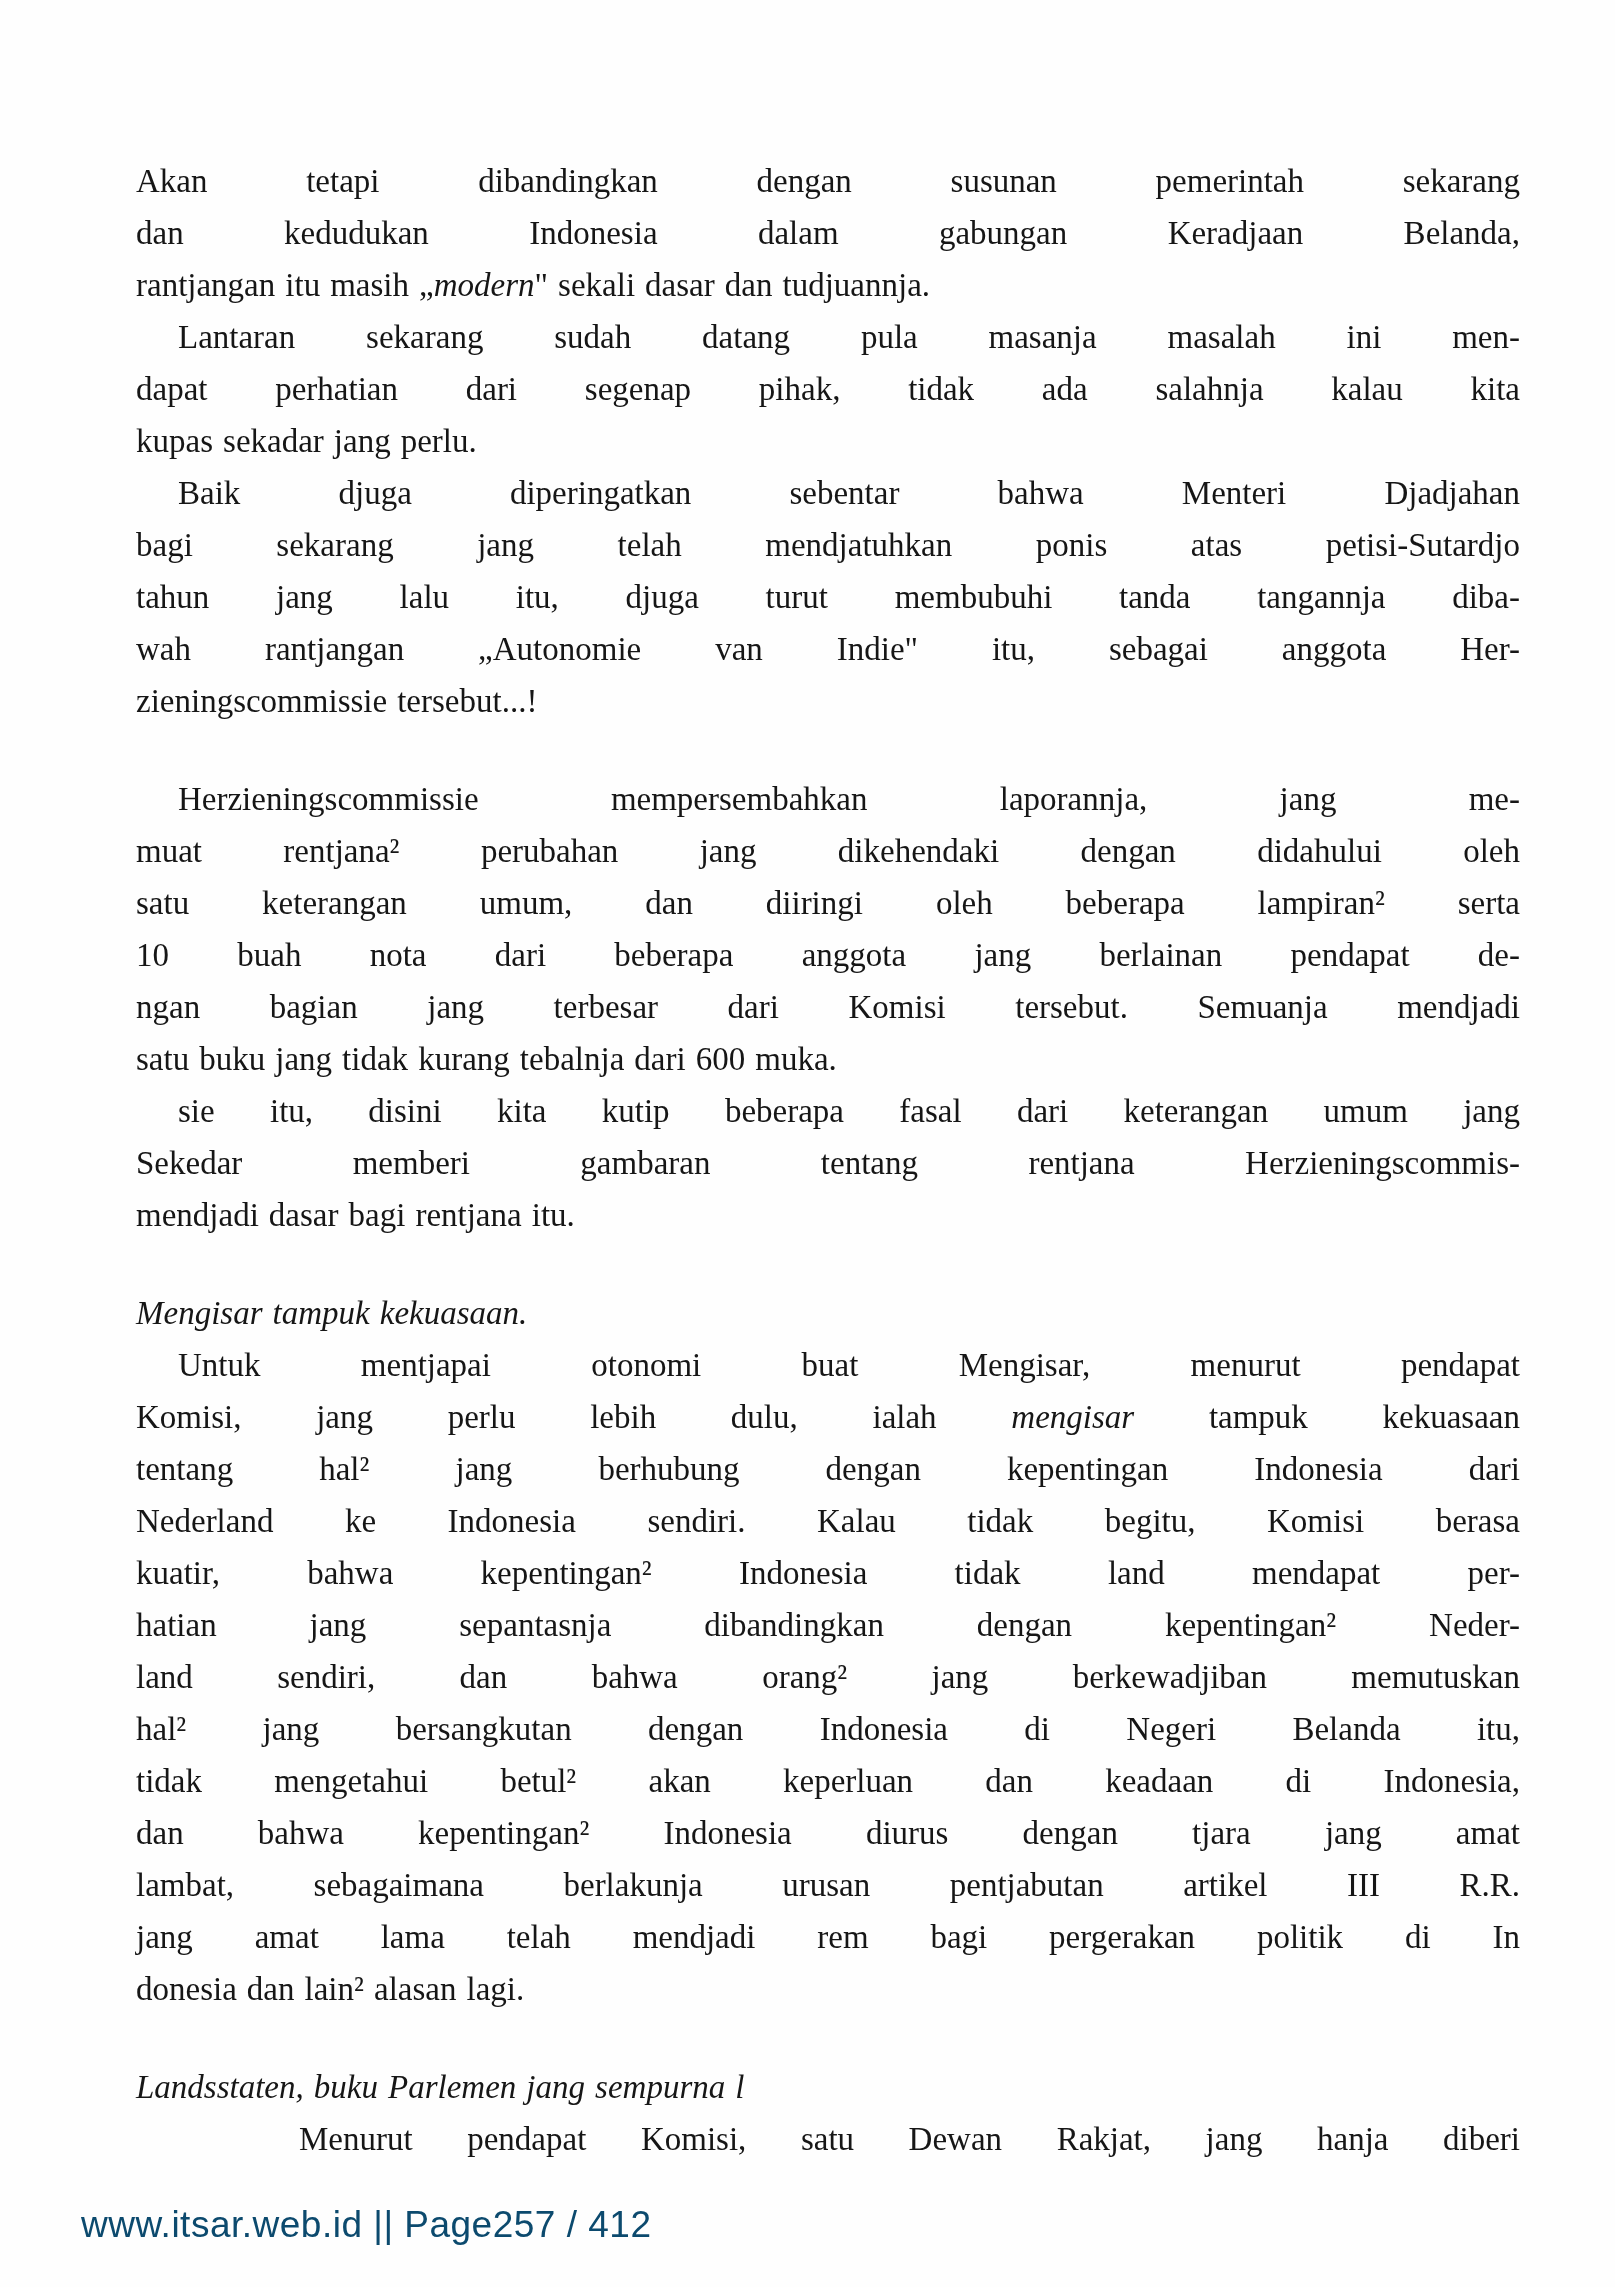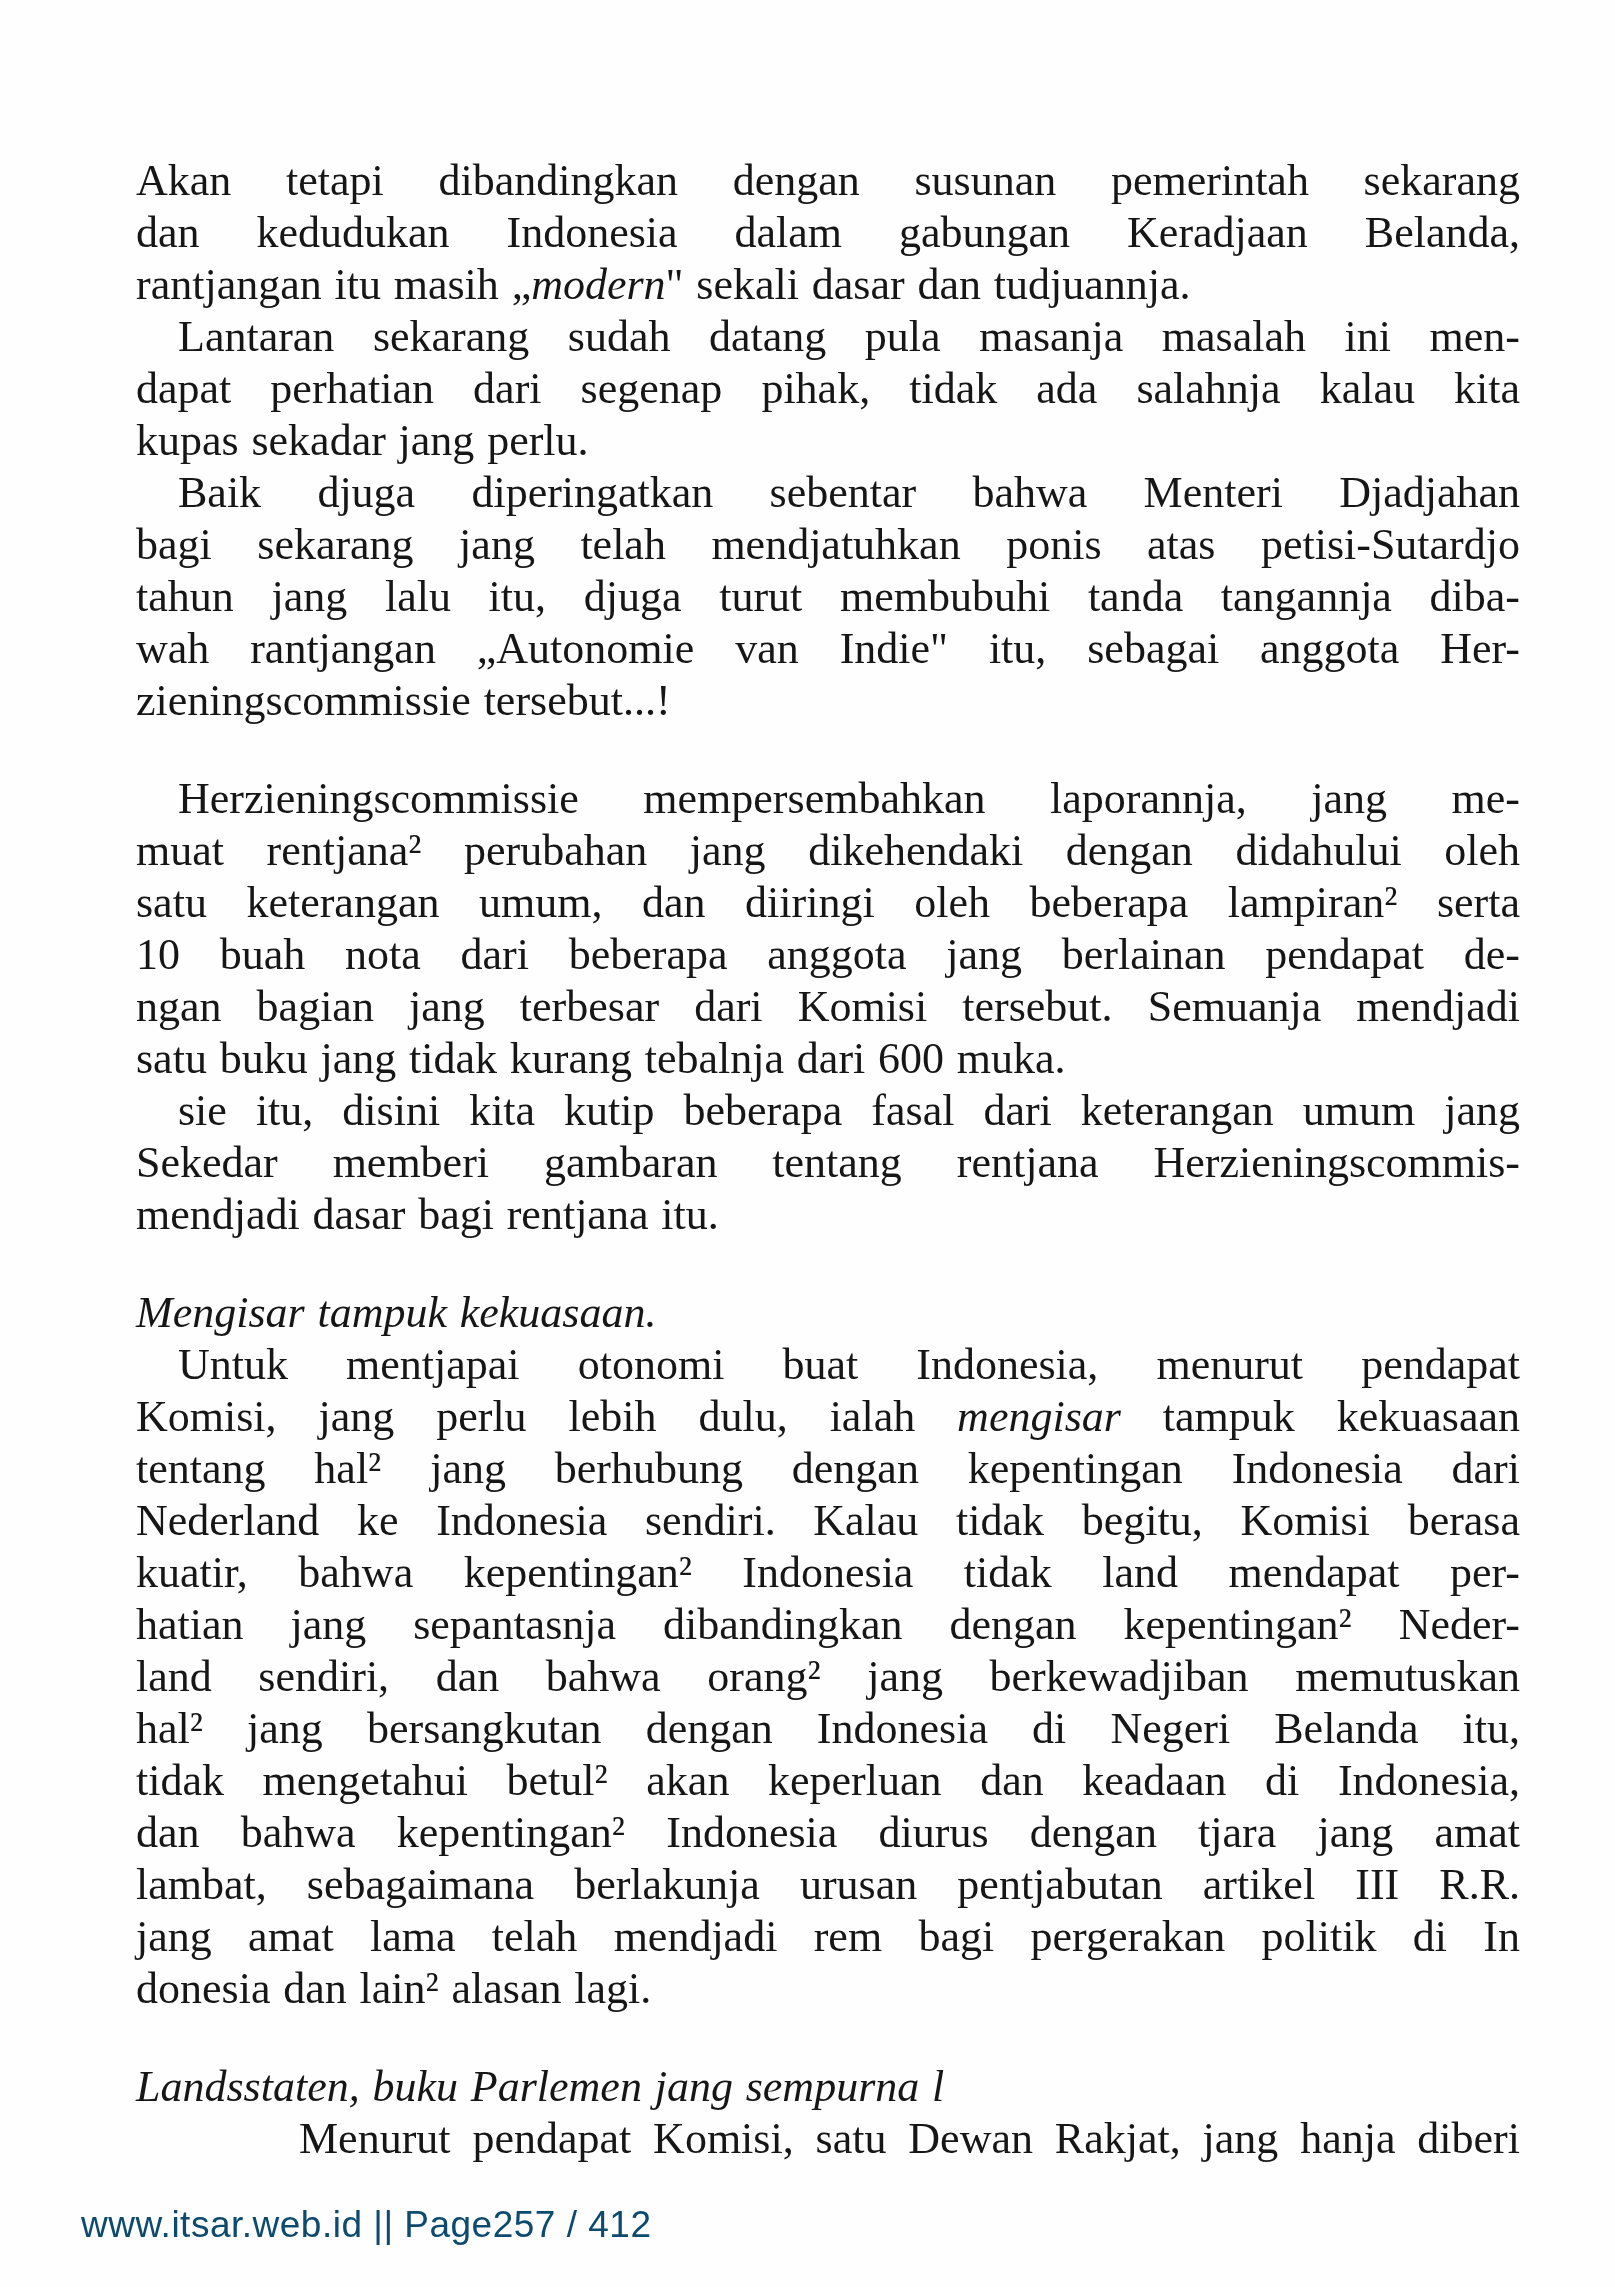--- a/index.html
+++ b/index.html
@@ -5,21 +5,21 @@
   * { margin:0; padding:0; box-sizing:border-box; }
   html,body { background:#ffffff; }
   body { width:1615px; height:2288px; position:relative; }
   .page {
     position:relative; width:1615px; height:2288px;
     background:#fefefe; overflow:hidden;
   }
   .content {
     position:absolute; left:136px; top:155px; width:1384px;
     font-family:"Liberation Serif","DejaVu Serif",serif;
-    font-size:44px; line-height:52px; color:#161616;
+    font-size:33px; line-height:52px; color:#161616;
   }
   .para.gap, .heading.gap { margin-top:46px; }
   .line {
     text-align:justify;
     text-align-last:justify;
     word-spacing:1.8px;
     white-space:normal;
   }
   .line.last { text-align-last:left; }
   .para.indent .line:first-child { text-indent:42px; }
@@ -65,21 +65,21 @@
       </div>
       <div class="para indent">
         <div class="line"><span>sie itu, disini kita kutip beberapa fasal dari keterangan umum jang</span></div>
         <div class="line"><span>Sekedar memberi gambaran tentang rentjana Herzieningscommis-</span></div>
         <div class="line last"><span>mendjadi dasar bagi rentjana itu.</span></div>
       </div>
       <div class="heading gap">
         <div class="line last"><span>Mengisar tampuk kekuasaan.</span></div>
       </div>
       <div class="para indent">
-        <div class="line"><span>Untuk mentjapai otonomi buat Indonesia, menurut pendapat</span></div>
+        <div class="line"><span>Untuk mentjapai otonomi buat Mengisar, menurut pendapat</span></div>
         <div class="line"><span>Komisi, jang perlu lebih dulu, ialah </span><em>mengisar</em><span> tampuk kekuasaan</span></div>
         <div class="line"><span>tentang hal² jang berhubung dengan kepentingan Indonesia dari</span></div>
         <div class="line"><span>Nederland ke Indonesia sendiri. Kalau tidak begitu, Komisi berasa</span></div>
         <div class="line"><span>kuatir, bahwa kepentingan² Indonesia tidak land mendapat per-</span></div>
         <div class="line"><span>hatian jang sepantasnja dibandingkan dengan kepentingan² Neder-</span></div>
         <div class="line"><span>land sendiri, dan bahwa orang² jang berkewadjiban memutuskan</span></div>
         <div class="line"><span>hal² jang bersangkutan dengan Indonesia di Negeri Belanda itu,</span></div>
         <div class="line"><span>tidak mengetahui betul² akan keperluan dan keadaan di Indonesia,</span></div>
         <div class="line"><span>dan bahwa kepentingan² Indonesia diurus dengan tjara jang amat</span></div>
         <div class="line"><span>lambat, sebagaimana berlakunja urusan pentjabutan artikel III R.R.</span></div>

